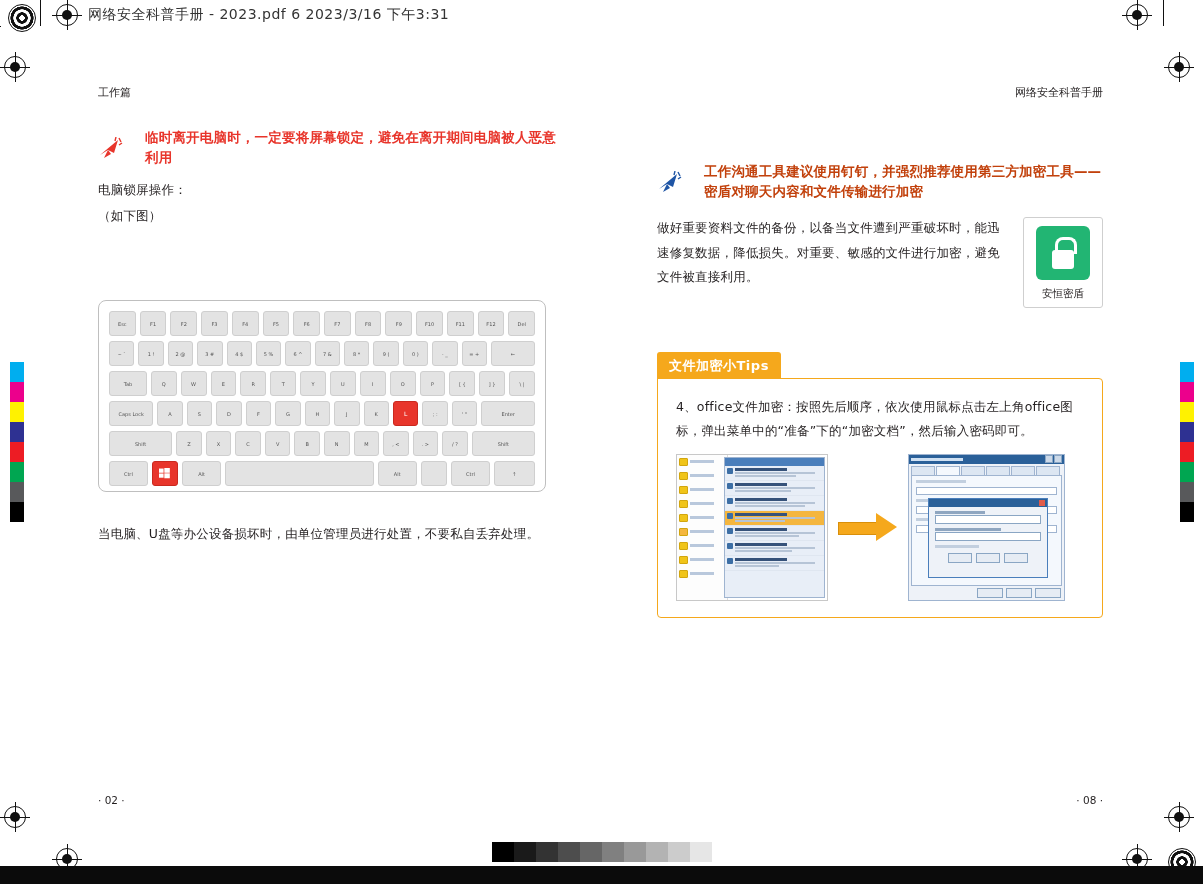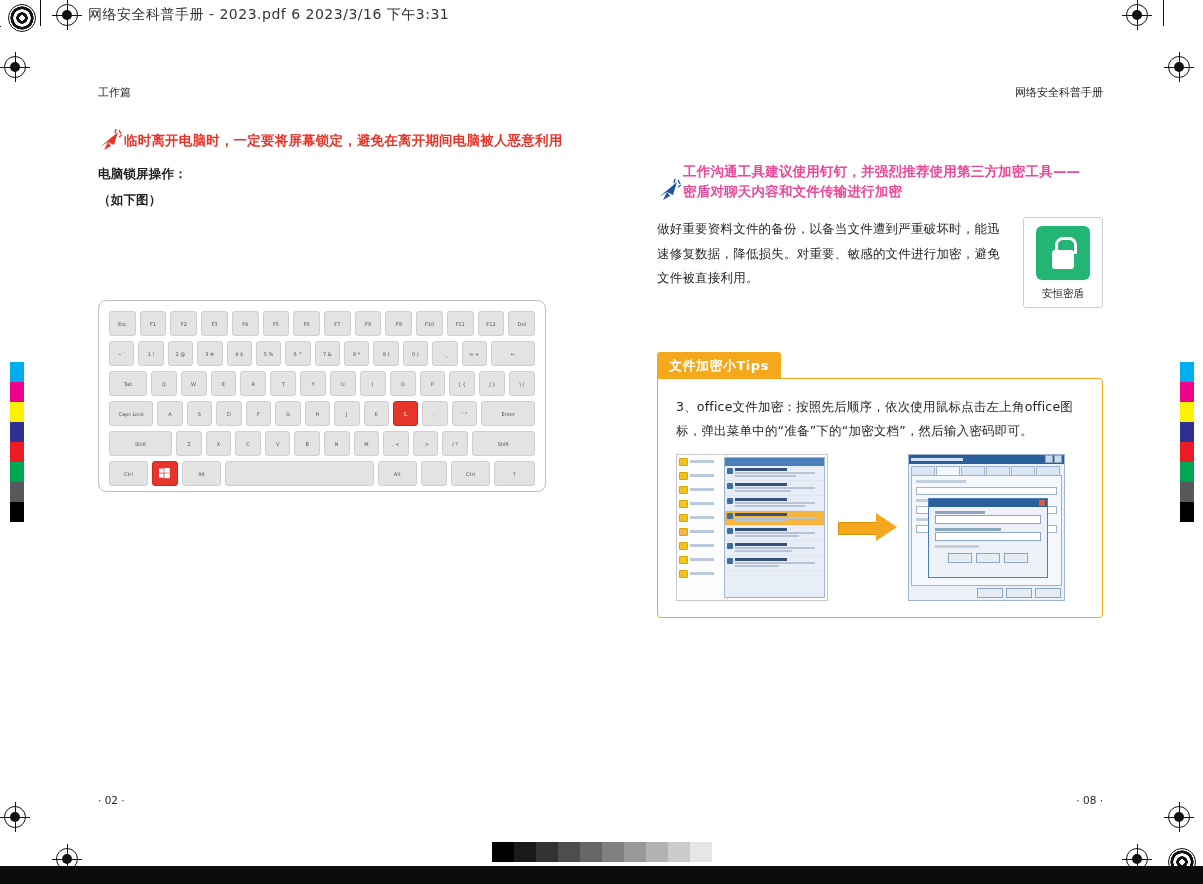--- a/index.html
+++ b/index.html
@@ -32,24 +32,24 @@
   .grayramp{position:absolute;bottom:22px;left:50%;transform:translateX(-50%);display:flex;}
   .grayramp div{width:22px;height:20px;}
 
   
   .running-head{position:absolute;font-size:11px;color:#231f20;}
   .topbar-text{position:absolute;left:88px;top:6px;font-size:14px;color:#333;letter-spacing:.5px;white-space:nowrap;}
 
   .col-left{position:absolute;left:98px;top:128px;width:470px;}
   .col-right{position:absolute;left:657px;top:128px;width:446px;}
 
-  .tip-head{display:flex;align-items:flex-end;gap:0;}
+  .tip-head{display:flex;align-items:center;gap:21px;}
   .arrow-icon{flex:0 0 auto;width:26px;height:22px;position:relative;margin-top:1px;}
   .tip-title{font-size:13.5px;font-weight:bold;color:#e8352b;line-height:1.45;letter-spacing:.2px;}
-  .tip-title.blue{color:#ec4899;}
+  .tip-title.blue{color:#c2410c;}
 
   .body-line{font-size:12.5px;color:#231f20;line-height:2.05;letter-spacing:.2px;}
   .para{font-size:12.5px;color:#231f20;line-height:1.95;letter-spacing:.2px;margin-top:4px;}
 
   
   .kb{position:absolute;left:98px;top:300px;width:446px;height:190px;border:1px solid #bfbfbf;border-radius:8px;background:#fff;}
   .kb-inner{position:absolute;left:10px;top:10px;right:10px;bottom:10px;}
   .kb-row{display:flex;gap:4px;margin-bottom:5px;}
   .key{background:#e3e3e3;border:1px solid #cfcfcf;border-radius:3px;height:23px;
        font-size:5px;color:#555;display:flex;align-items:center;justify-content:center;flex:1 1 0;}
@@ -207,21 +207,21 @@
       <div class="arrow-icon">
         <svg width="26" height="22" viewBox="0 0 26 22">
           <path d="M2 18 L20 3 L16 16 L10 13 Z" fill="#e8352b"></path>
           <path d="M10 13 L6 21 L13 17 Z" fill="#e8352b"></path>
           <path d="M21 1 L23 5 M24 6 L21 8 M18 0 L17 4" stroke="#e8352b" stroke-width="1.4" fill="none"></path>
         </svg>
       </div>
       <div class="tip-title">临时离开电脑时，一定要将屏幕锁定，避免在离开期间电脑被人恶意利用</div>
     </div>
 
-    <div style="margin-top:10px;font-weight:bold;">
+    <div style="margin-top:10px;">
       <div class="body-line">电脑锁屏操作：</div>
       <div class="body-line">（如下图）</div>
     </div>
   </div>
 
   <div class="kb">
     <div class="kb-inner">
       <div class="kb-row">
         <div class="key">Esc</div>
         <div class="key">F1</div>
@@ -319,52 +319,53 @@
         <div class="key wide15">Alt</div>
         <div class="key"></div>
         <div class="key wide15">Ctrl</div>
         <div class="key" style="flex:1.6 1 0;font-size:5px;">
           <span>↑</span>
         </div>
       </div>
     </div>
   </div>
 
+  <div class="para" style="position:absolute;left:98px;top:518px;width:470px;">当电脑、U盘等办公设备损坏时，由单位管理员进行处置，不要私自丢弃处理。</div>
 
   <div class="col-right">
 
 
     <div class="tip-head" style="margin-top:34px;">
       <div class="arrow-icon">
         <svg width="26" height="22" viewBox="0 0 26 22">
           <path d="M2 18 L20 3 L16 16 L10 13 Z" fill="#1f55a5"></path>
           <path d="M10 13 L6 21 L13 17 Z" fill="#1f55a5"></path>
           <path d="M21 1 L23 5 M24 6 L21 8 M18 0 L17 4" stroke="#1f55a5" stroke-width="1.4" fill="none"></path>
         </svg>
       </div>
       <div class="tip-title blue" style="width:400px;">工作沟通工具建议使用钉钉，并强烈推荐使用第三方加密工具——密盾对聊天内容和文件传输进行加密</div>
     </div>
 
     <div style="position:relative;margin-top:16px;min-height:92px;">
-      <div class="para" style="width:350px;">做好重要资料文件的备份，以备当文件遭到严重破坏时，能迅速修复数据，降低损失。对重要、敏感的文件进行加密，避免文件被直接利用。</div>
+      <div class="para" style="width:350px;font-family:Liberation Mono, monospace;">做好重要资料文件的备份，以备当文件遭到严重破坏时，能迅速修复数据，降低损失。对重要、敏感的文件进行加密，避免文件被直接利用。</div>
 
       <div class="lock-card">
         <div class="lock-box">
           <div class="lock-shackle"></div>
           <div class="lock-body"></div>
         </div>
         <div class="lock-caption">安恒密盾</div>
       </div>
     </div>
   </div>
 
   <div class="tips-wrap">
     <div class="tips-tab">文件加密小Tips</div>
     <div class="tips-box">
-      <div class="tips-p">3、office文件加密：按照先后顺序，依次使用鼠标点击左上角office图标，弹出菜单中的“准备”下的“加密文档”，然后输入密码即可。</div>
+      <div class="tips-p">4、office文件加密：按照先后顺序，依次使用鼠标点击左上角office图标，弹出菜单中的“准备”下的“加密文档”，然后输入密码即可。</div>
 
       <div class="shots">
 
         <div class="shotA">
           <div class="lpane">
             <div class="lrow">
                 <div class="lico"></div>
                 <div class="ltxt"></div>
               </div>
             <div class="lrow">

